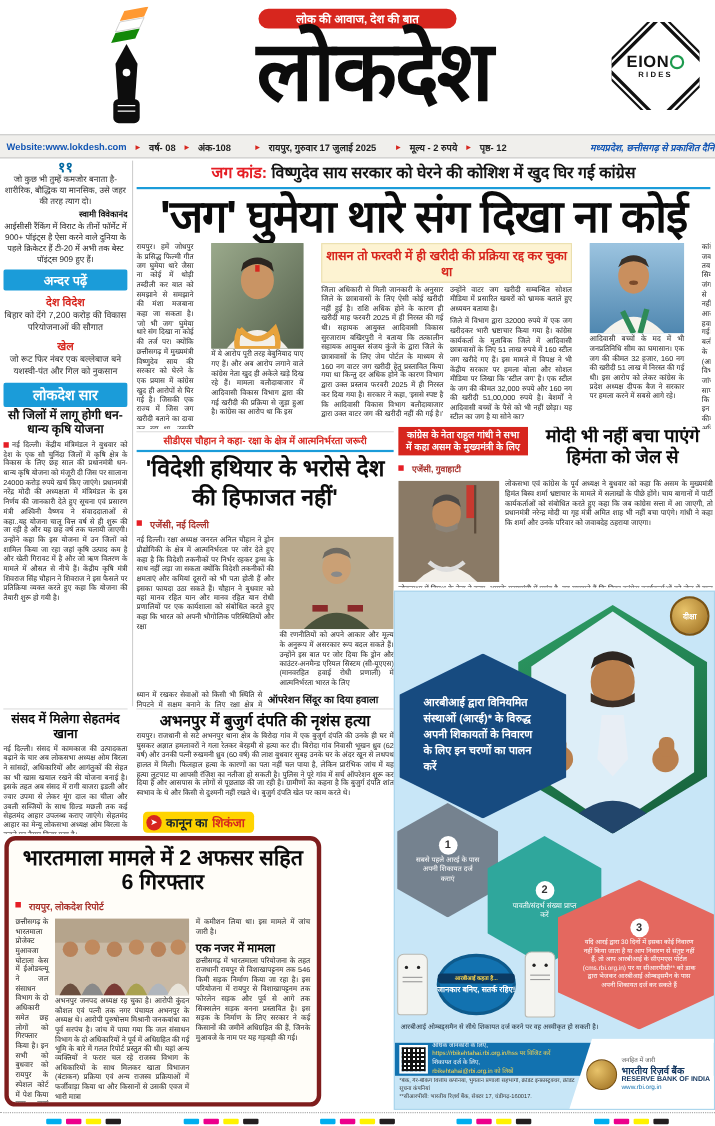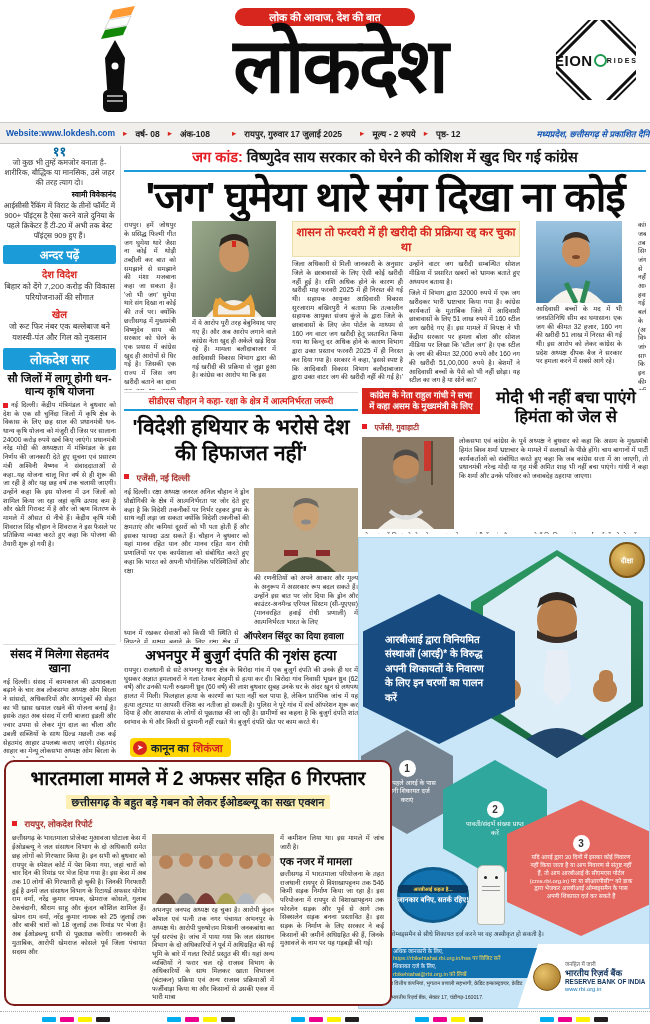--- a/index.html
+++ b/index.html
@@ -47,21 +47,21 @@
     </div>
     <div class="abs" style="left:235px;top:8px;width:180px;height:18px;background:#d7261e;color:#fff;
          font-weight:bold;font-size:10.5px;display:flex;align-items:center;justify-content:center;
          border-radius:9px;">लोक की आवाज, देश की बात</div>
     <div class="abs" style="left:140px;top:14px;width:400px;height:104px;display:flex;align-items:center;justify-content:center;">
       <span style="font-size:76px;font-weight:900;color:#0c0c0c;letter-spacing:-2px;line-height:1;">लोकदेश</span>
     </div>
     <div class="abs" style="left:556px;top:20px;width:80px;height:80px;">
       <div style="position:absolute;left:9px;top:9px;width:62px;height:62px;transform:rotate(45deg);
                   background:#fff;border:3px solid #111;box-shadow:0 0 0 2px #fff,0 0 0 4px #111;"></div>
-      <div style="position:absolute;inset:0;display:flex;flex-direction:row;align-items:center;justify-content:center;">
+      <div style="position:absolute;inset:0;display:flex;flex-direction:column;align-items:center;justify-content:center;">
         <div style="font-weight:900;font-size:15px;color:#111;letter-spacing:0.5px;display:flex;align-items:center;">
           <span>EION</span>
           <span style="width:9px;height:9px;border:2px solid #1d9a4e;border-radius:50%;margin-left:1px;display:inline-block;"></span>
         </div>
         <div style="font-size:7px;font-weight:bold;letter-spacing:2px;color:#111;">RIDES</div>
       </div>
     </div>
   </header>
 
   <div class="abs" style="left:0;top:122px;width:650px;height:20px;background:#f0efec;border-top:1px solid #c9c9c9;
@@ -317,26 +317,23 @@
 
   <div class="abs" style="left:130px;top:738px;height:19px;display:flex;align-items:center;background:#ffd400;
        border-radius:4px;padding:0 8px 0 3px;gap:4px;">
     <span style="width:14px;height:14px;border-radius:50%;background:#d7261e;display:inline-flex;align-items:center;justify-content:center;">
       <span style="color:#fff;font-size:8px;line-height:1;">➤</span>
     </span>
     <b style="font-size:11px;color:#14202b;">कानून का</b>
     <b style="font-size:11px;color:#d7261e;">शिकंजा</b>
   </div>
 
-  <section class="abs" style="left:4px;top:760px;width:388px;height:246px;border:2px solid #7f1d1d;border-radius:10px;
+  <section class="abs" style="left:4px;top:760px;width:288px;height:246px;border:4px solid #7f1d1d;border-radius:10px;
            padding:5px 6px;box-sizing:border-box;background:#fffdf8;">
     <h2 style="margin:0;text-align:center;font-size:19.5px;font-weight:900;color:#0b0b0b;line-height:1.15;">भारतमाला मामले में 2 अफसर सहित 6 गिरफ्तार</h2>
-    <div style="text-align:center;margin:3px 0;">
-      <span style="background:#fdeeb4;font-size:11px;font-weight:900;color:#16202a;padding:1px 6px;">छत्तीसगढ़ के बहुत बड़े गबन को लेकर ईओडब्ल्यू का सख्त एक्शन</span>
-    </div>
     <div style="margin:0 0 3px;"><span class="sq"></span>
       <span class="byline">रायपुर, लोकदेश रिपोर्ट</span></div>
     <div style="display:flex;gap:6px;">
       <p class="body-txt" style="margin:0;flex:1;">छत्तीसगढ़ के भारतमाला प्रोजेक्ट मुआवजा घोटाला केस में ईओडब्ल्यू ने जल संसाधन विभाग के दो अधिकारी समेत छह लोगों को गिरफ्तार किया है। इन सभी को बुधवार को रायपुर के स्पेशल कोर्ट में पेश किया गया, जहां चारों को चार दिन की रिमांड पर भेज दिया गया है। इस केस में अब तक 10 लोगों की गिरफ्तारी हो चुकी है। जिनकी गिरफ्तारी हुई है उनमें जल संसाधन विभाग के रिटायर्ड अफसर योगेश राम वर्मा, नरेंद्र कुमार नायक, खेमराज कोसले, गुलाब टेकचंदानी, श्रीराम साहू और कुंदन कौशिल शामिल हैं। खेमन राम वर्मा, नरेंद्र कुमार नायक को 25 जुलाई तक और बाकी चारों को 18 जुलाई तक रिमांड पर भेजा है। अब ईओडब्ल्यू सभी से पूछताछ करेगी। जानकारी के मुताबिक, आरोपी खेमराज कोसले पूर्व जिला पंचायत सदस्य और</p>
       <div style="flex:0 0 122px;">
         <div class="photo" style="width:122px;height:70px;">
           <svg viewBox="0 0 122 70">
               <rect width="122" height="70" fill="#c9b9a4"></rect>
               <rect y="0" width="122" height="22" fill="#b5a48c"></rect>
             <g>

